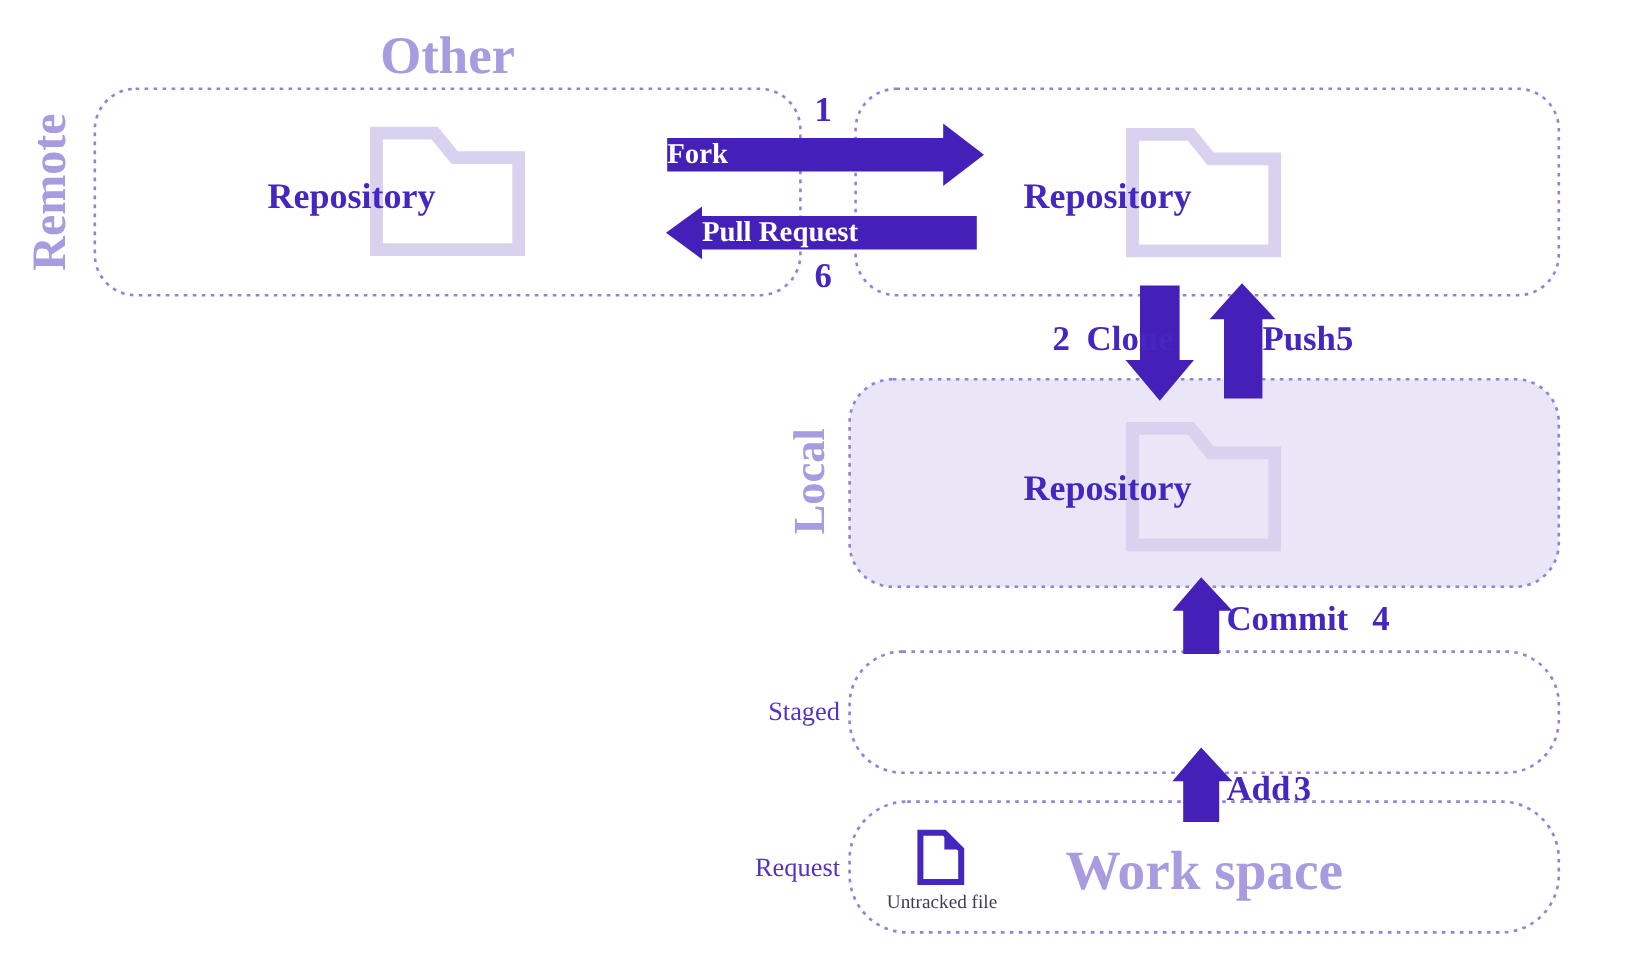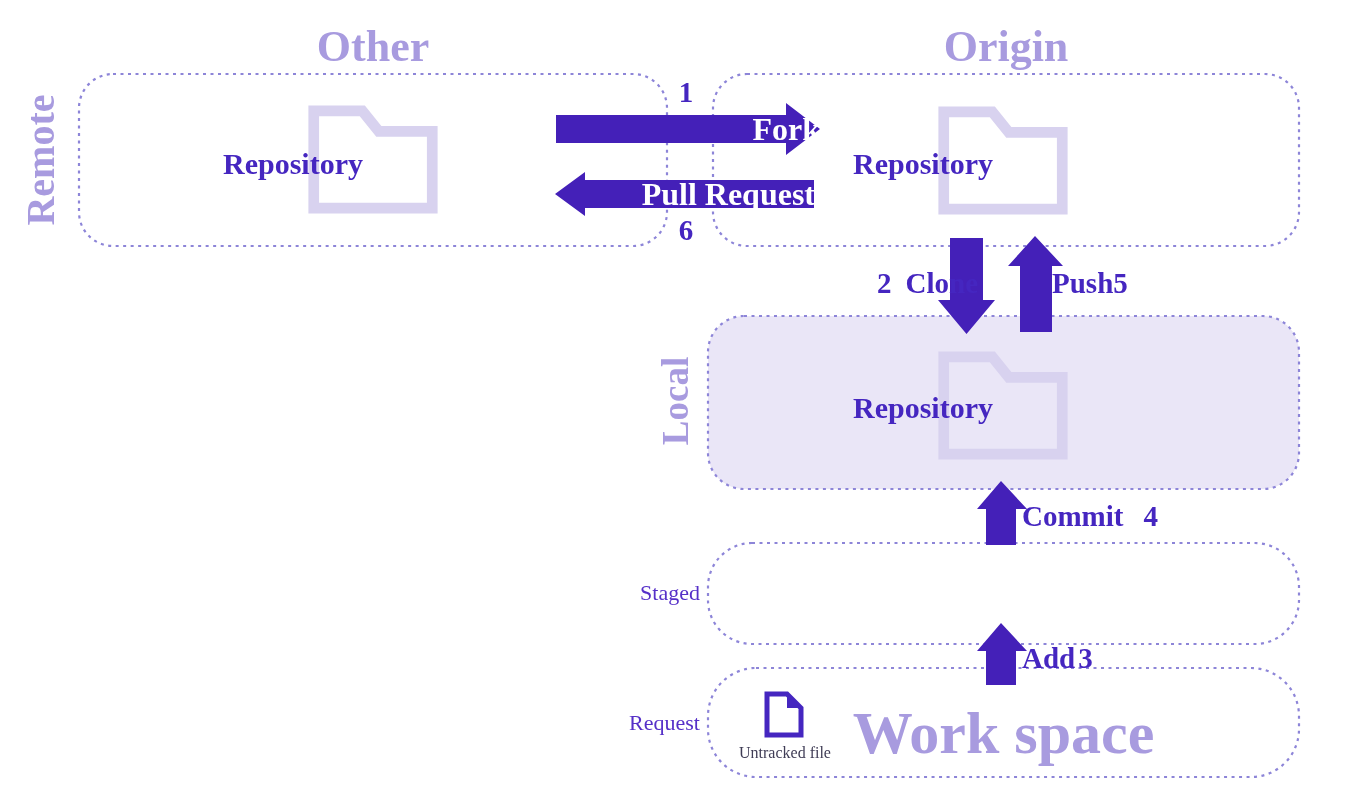--- a/index.html
+++ b/index.html
@@ -27,22 +27,22 @@
   .vlabel{
     position:absolute;text-align:center;font-weight:700;color:var(--heading);
     transform:rotate(-90deg);white-space:nowrap;
   }
   .repo-label{
     position:absolute;text-align:left;font-weight:700;font-size:30px;
     color:var(--label);white-space:nowrap;
   }
   .arrow-shape{fill:var(--indigo);}
   .arrow-text{
-    position:absolute;text-align:right;color:#ffffff;font-weight:700;
-    font-size:32px;line-height:52px;white-space:nowrap;
+    position:absolute;text-align:left;color:#ffffff;font-weight:700;
+    font-size:24px;line-height:52px;white-space:nowrap;
   }
   .step-num{
     position:absolute;text-align:center;color:var(--label);font-weight:700;
     font-size:29px;line-height:32px;
   }
   .flow-label{
     position:absolute;display:flex;align-items:baseline;color:var(--label);
     font-weight:700;font-size:29px;line-height:34px;white-space:nowrap;
   }
   .area-title{
@@ -76,21 +76,20 @@
     <rect class="dashed-rect filled" x="1" y="1" width="591" height="173" rx="36"></rect>
   </svg>
   <svg class="box" style="left:707px;top:542px;" width="593" height="103">
     <rect class="dashed-rect" x="1" y="1" width="591" height="101" rx="44"></rect>
   </svg>
   <svg class="box" style="left:707px;top:667px;" width="593" height="111">
     <rect class="dashed-rect" x="1" y="1" width="591" height="109" rx="48"></rect>
   </svg>
 
   <div class="title" style="left:78px;top:24px;width:590px;">Other</div>
-  <div class="title" style="left:712px;top:24px;width:588px;">Origin</div>
 
   <div class="vlabel" style="left:-59px;top:138px;width:200px;height:44px;line-height:44px;font-size:40px;">Remote</div>
   <div class="vlabel" style="left:596px;top:381px;width:160px;height:40px;line-height:40px;font-size:37px;">Local</div>
 
   <svg class="box" style="left:305px;top:102px;" width="136" height="115" viewBox="0 0 140 118">
     <path class="folder-path" d="M9,9 H59 L76,30 H131 V109 H9 Z"></path>
   </svg>
   <svg class="box" style="left:935px;top:103px;" width="136" height="115" viewBox="0 0 140 118">
     <path class="folder-path" d="M9,9 H59 L76,30 H131 V109 H9 Z"></path>
   </svg>
@@ -141,21 +140,21 @@
   <svg class="box" style="left:970px;top:623px;" width="62" height="62">
     <polygon class="arrow-shape" points="31,0 57,28 46,28 46,62 16,62 16,28 7,28"></polygon>
   </svg>
   <div class="flow-label" style="left:1022px;top:641px;gap:3px;">
     <span>Add</span>
     <span>3</span>
   </div>
 
   <div class="side-label" style="right:692px;top:580px;">Staged</div>
 
-  <div class="area-title" style="left:707px;top:699px;width:593px;font-size:60px;">Work space</div>
+  <div class="area-title" style="left:707px;top:699px;width:593px;font-size:46px;">Work space</div>
   <div class="side-label" style="right:692px;top:710px;">Request</div>
 
   <svg class="box" style="left:763px;top:690px;" width="42" height="49" viewBox="0 0 42 49">
     <path class="file-body" d="M4,4 H24 L38,18 V45 H4 Z"></path>
     <polygon class="file-fold" points="24,4 38,18 24,18"></polygon>
   </svg>
   <div class="file-caption" style="left:723px;top:744px;width:124px;">Untracked file</div>
 
 </div>
 

